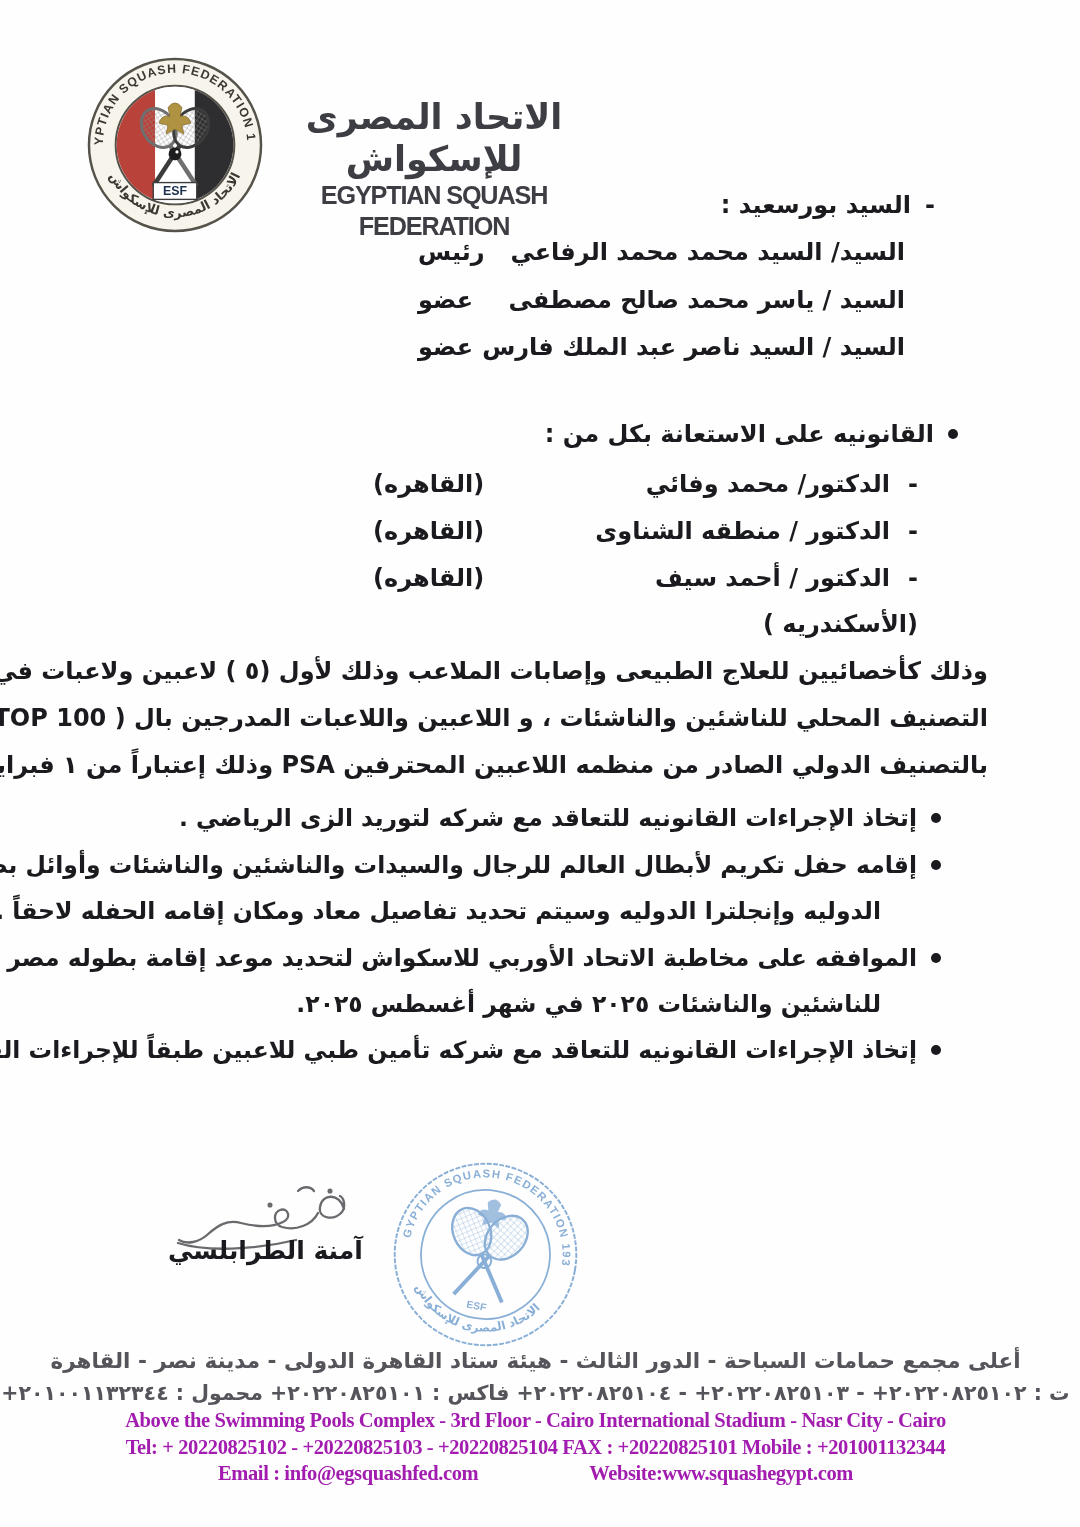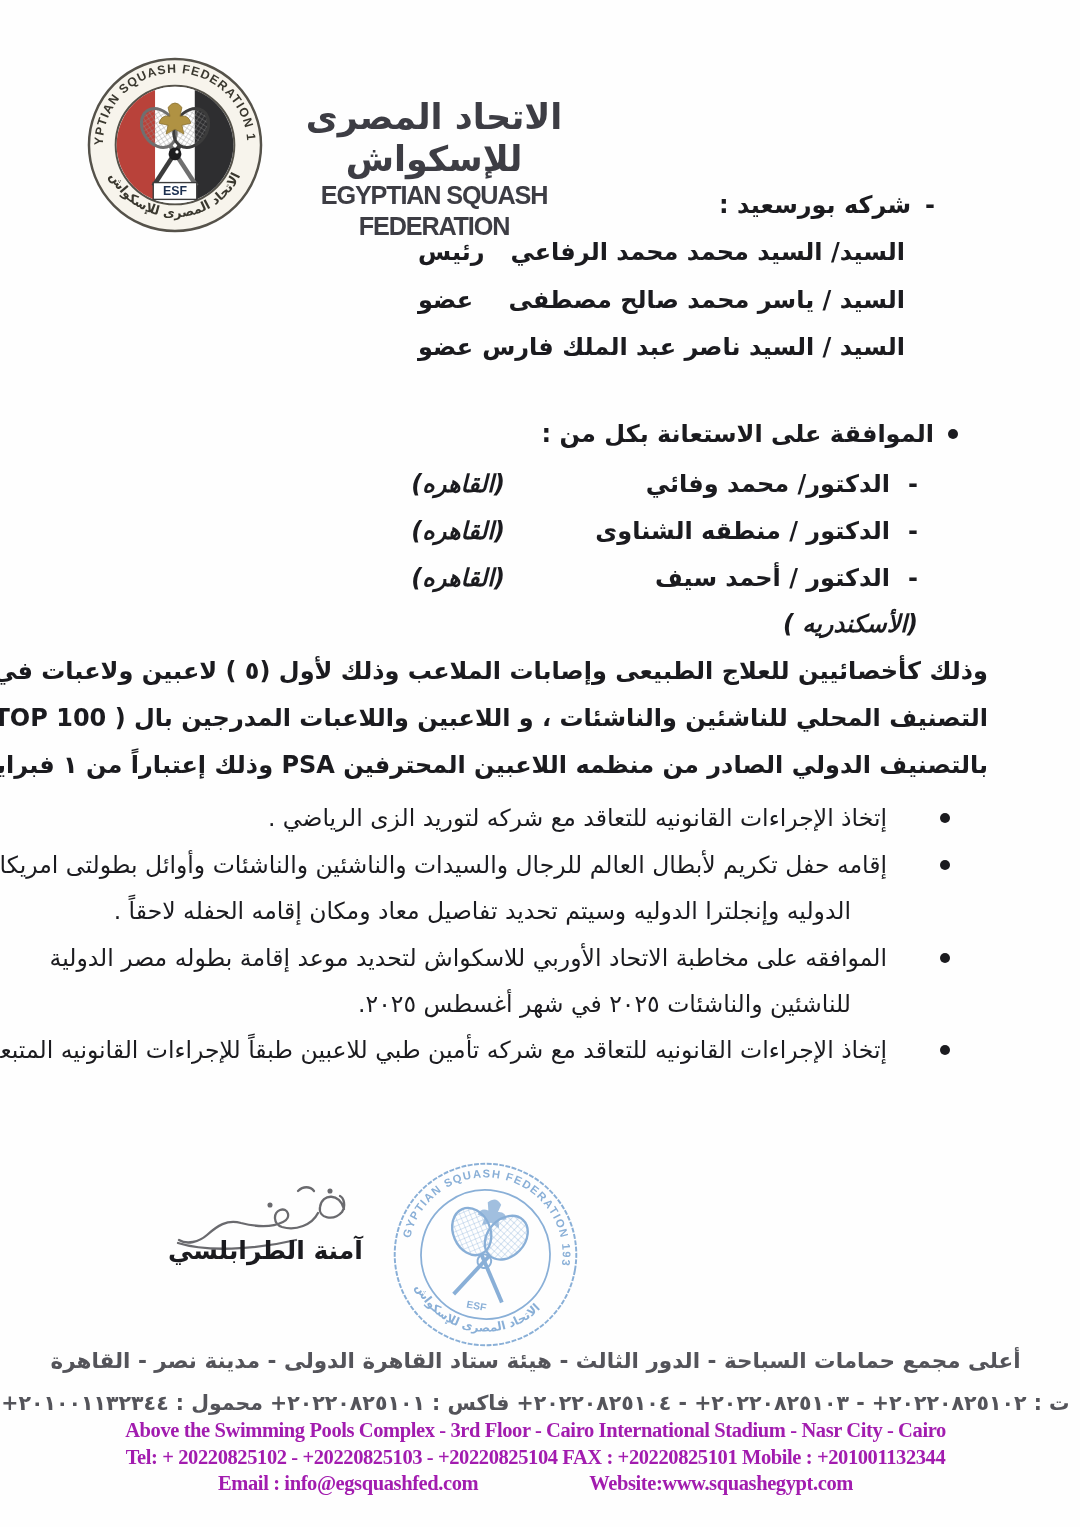--- a/index.html
+++ b/index.html
@@ -27,45 +27,45 @@
                 justify-content:space-between; font-size:24px; font-weight:bold; }
 
   
   .ap-heading { right:122px; top:420px; display:flex; direction:rtl; align-items:center;
                 font-size:24px; font-weight:bold; }
   .bullet-dot { width:10px; height:10px; border-radius:50%; background:#1b1b1f;
                 display:inline-block; margin-left:14px; flex:0 0 auto; }
   .doctor-row { right:162px; width:545px; height:30px; display:flex; direction:rtl;
                 justify-content:space-between; font-size:24px; font-weight:bold; }
   .doctor-name .dash { margin-left:18px; }
-  .doctor-city { width:132px; text-align:right; direction:rtl;font-style:italic; }
+  .doctor-city { width:132px; text-align:left; direction:rtl; }
 
   
   .para { right:92px; top:648px; direction:rtl; text-align:right;
           font-size:24px; font-weight:bold; line-height:47px; }
   .para div { white-space:nowrap; }
 
   
-  .bullet-item { right:130px; display:flex; direction:rtl;
-                 font-size:23.5px; font-weight:normal; line-height:46px;gap:39px; }
+  .bullet-item { right:139px; display:flex; direction:rtl;
+                 font-size:23.5px; font-weight:bold; line-height:46px; }
   .bullet-item .bullet-dot { margin-top:18px; }
   .bullet-text { text-align:right; }
   .bullet-text div { white-space:nowrap; }
   .bullet-text .indent2 { margin-right:36px; }
 
   
   .sig-title { left:112px; top:1141px; font-size:27px; font-weight:bold; direction:rtl; white-space:nowrap; }
   .sig-hand  { left:148px; top:1183px; width:220px; height:78px; }
   .sig-name  { left:168px; top:1236px; font-size:25px; font-weight:bold; direction:rtl; white-space:nowrap;text-align:center; }
   .stamp-wrap { left:383px; top:1152px; width:205px; height:205px; opacity:0.88; }
 
   
   .footer { left:0; top:1348px; width:1071px; text-align:center; color:#4b4b50; }
   .f-ar1 { font-size:21.5px; font-weight:bold; direction:rtl; color:#54545a; }
-  .f-ar2 { font-size:20.5px; font-weight:bold; direction:rtl; margin-top:18px; color:#54545a; }
+  .f-ar2 { font-size:20.5px; font-weight:bold; direction:rtl; margin-top:8px; color:#54545a; }
   .f-en  { font-family:Liberation Serif, serif; font-size:20.5px; font-weight:bold;
            letter-spacing:-0.4px; margin-top:4px; color:#a21caf; }
   .f-links { display:flex; justify-content:center; gap:111px; margin-top:3px; }
 </style>
 </head>
 <body>
 
 <div class="page">
 
   <div class="abs logo-wrap">
@@ -112,39 +112,39 @@
       </text>
     </svg>
   </div>
 
   <div class="abs head-titles">
     <div class="title-ar">الاتحاد المصرى للإسكواش</div>
     <div class="title-en">EGYPTIAN SQUASH FEDERATION</div>
   </div>
 
   <div class="abs ps-heading rtl nowrap">
-    <span class="dash">-</span><span>شركه بورسعيد :</span>
+    <span class="dash">-</span><span>السيد بورسعيد :</span>
   </div>
 
   <div class="abs member-row" style="top:238px">
     <span class="nowrap">السيد/ السيد محمد محمد الرفاعي</span>
     <span>رئيس</span>
   </div>
   <div class="abs member-row" style="top:286px">
     <span class="nowrap">السيد / ياسر محمد صالح مصطفى</span>
     <span>عضو</span>
   </div>
   <div class="abs member-row" style="top:333px">
     <span class="nowrap">السيد / السيد ناصر عبد الملك  فارس</span>
     <span>عضو</span>
   </div>
 
   <div class="abs ap-heading nowrap">
     <span class="bullet-dot"></span>
-    <span>الموافقة على الاستعانة بكل من :</span>
+    <span>القانونيه على الاستعانة بكل من :</span>
   </div>
 
   <div class="abs doctor-row" style="top:470px">
     <span class="doctor-name nowrap"><span class="dash">-</span><span>الدكتور/ محمد وفائي</span></span>
     <span class="doctor-city nowrap">(القاهره)</span>
   </div>
   <div class="abs doctor-row" style="top:517px">
     <span class="doctor-name nowrap"><span class="dash">-</span><span>الدكتور / منطقه الشناوى</span></span>
     <span class="doctor-city nowrap">(القاهره)</span>
   </div>

